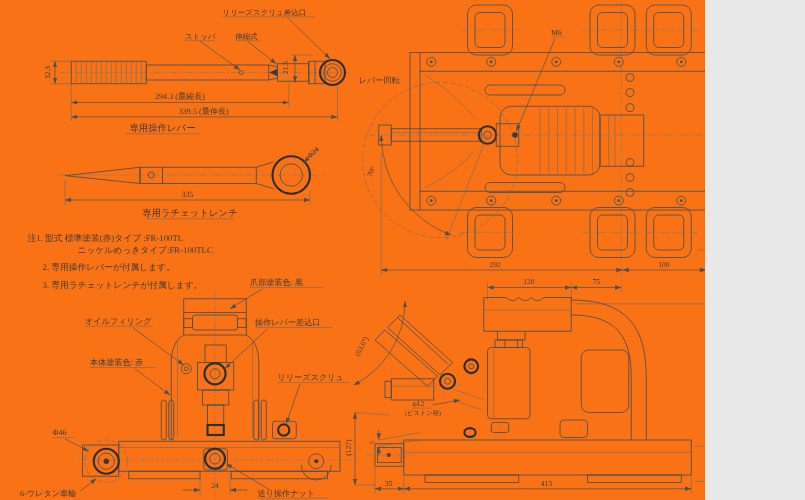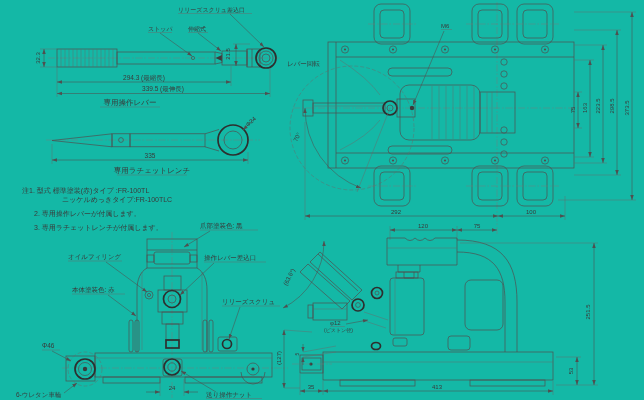--- a/index.html
+++ b/index.html
@@ -1,16 +1,16 @@
 <!DOCTYPE html>
 <html><head>
 <meta charset="utf-8">
 <style>
   html,body{margin:0;padding:0;background:#e8e8e8;font-family:"Liberation Sans",sans-serif;}
-  #stage{position:relative;width:644px;height:400px;background:#14b8a6;overflow:hidden;}
+  #stage{position:relative;width:564px;height:400px;background:#f97316;overflow:hidden;font-family:Liberation Serif, serif;}
   svg{position:absolute;left:0;top:0;}
   .ln{stroke:#4f4f4f;stroke-width:.7;fill:none;}
   .thin{stroke:#6a6a6a;stroke-width:.45;fill:none;}
   .bold{stroke:#2e2e2e;stroke-width:1.7;fill:none;}
   .dash{stroke:#6a6a6a;stroke-width:.45;fill:none;stroke-dasharray:4 2;}
   .cl{stroke:#7a7a7a;stroke-width:.45;fill:none;stroke-dasharray:7 2 1.5 2;}
   .dl{stroke:#4f4f4f;stroke-width:.55;fill:none;}
   text{fill:#3a3a3a;}
   .t6{font-size:6px;}
   .t65{font-size:6.5px;}

